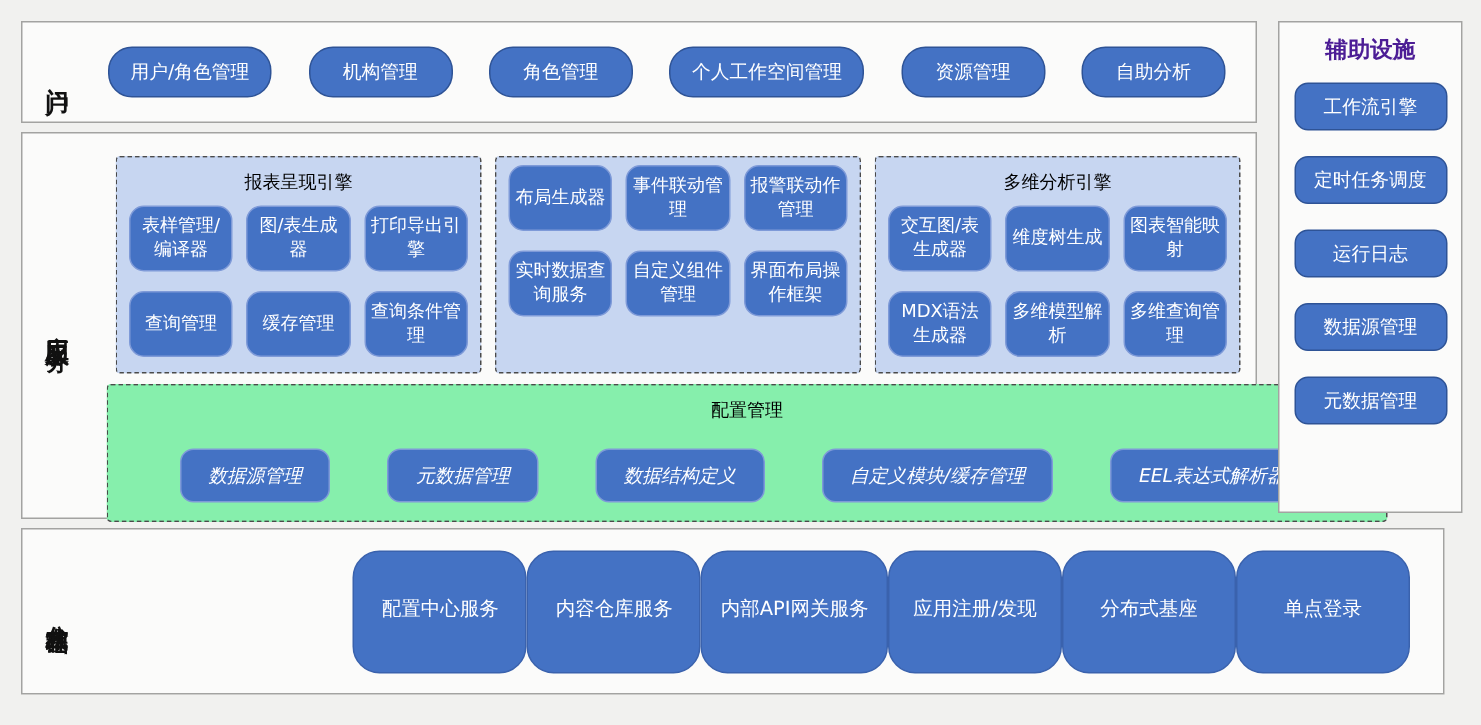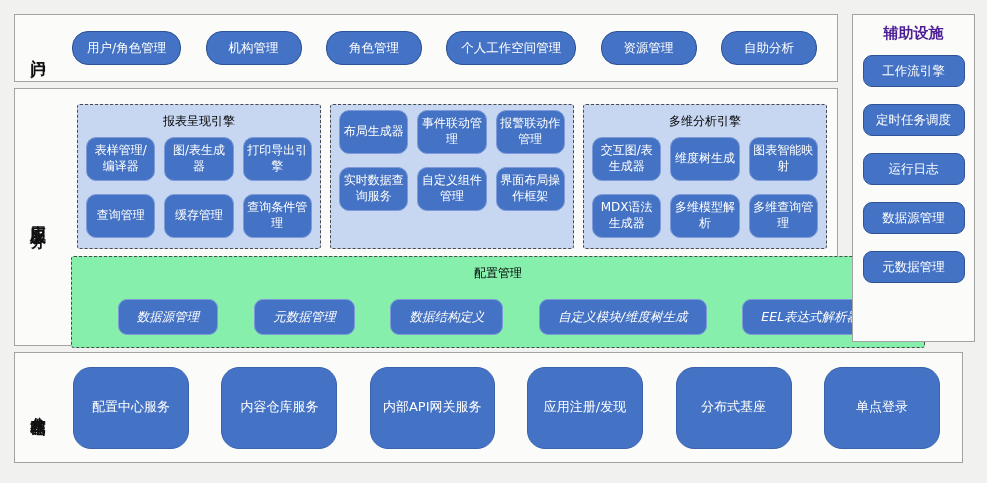--- a/index.html
+++ b/index.html
@@ -68,21 +68,21 @@
   }
   .config-row { display: flex; justify-content: space-evenly; align-items: flex-end; margin-top: 10px; font-style: italic; }
   .config-row .btn { height: 36px; padding: 0 18px; border-radius: 9px; border-color: #7e9ad8; white-space: nowrap; }
   
   #aux { left: 852px; top: 14px; width: 123px; height: 328px; display: flex; flex-direction: column; align-items: center; padding-top: 9px; }
   #aux .aux-title { font-weight: bold; font-size: 15px; color: #4c1d95; margin-bottom: 12px; }
   #aux .btn { width: 102px; min-height: 32px; margin-bottom: 17px; padding: 3px 4px; border-radius: 9px; }
   
   #dist { left: 14px; top: 352px; width: 949px; height: 111px; display: flex; align-items: center; }
   #dist .vlabel { margin-left: 15px; font-size: 15px; letter-spacing: 1px; }
-  #dist .row { flex: 1; display: flex; justify-content: space-between; align-items: center; padding: 0 22px 0 28px; }
+  #dist .row { flex: 1; display: flex; justify-content: flex-end; align-items: center; padding: 0 22px 0 28px; }
   #dist .btn { height: 82px; min-width: 116px; padding: 0 12px; border-radius: 18px; font-size: 13px; white-space: nowrap; border-color: #3a62ad; }
 </style>
 </head>
 <body>
 
 <div class="section" id="portal">
   <div class="vlabel">门户</div>
   <div class="row">
     <div class="btn">用户/角色管理</div>
     <div class="btn">机构管理</div>
@@ -132,21 +132,21 @@
       </div>
     </div>
   </div>
 
   <div class="config-panel">
     <div class="panel-title">配置管理</div>
     <div class="config-row">
       <div class="btn">数据源管理</div>
       <div class="btn">元数据管理</div>
       <div class="btn">数据结构定义</div>
-      <div class="btn">自定义模块/维度树生成</div>
+      <div class="btn">自定义模块/缓存管理</div>
       <div class="btn">EEL表达式解析器</div>
     </div>
   </div>
 </div>
 
 <div class="section" id="aux">
   <div class="aux-title">辅助设施</div>
   <div class="btn">工作流引擎</div>
   <div class="btn">定时任务调度</div>
   <div class="btn">运行日志</div>

